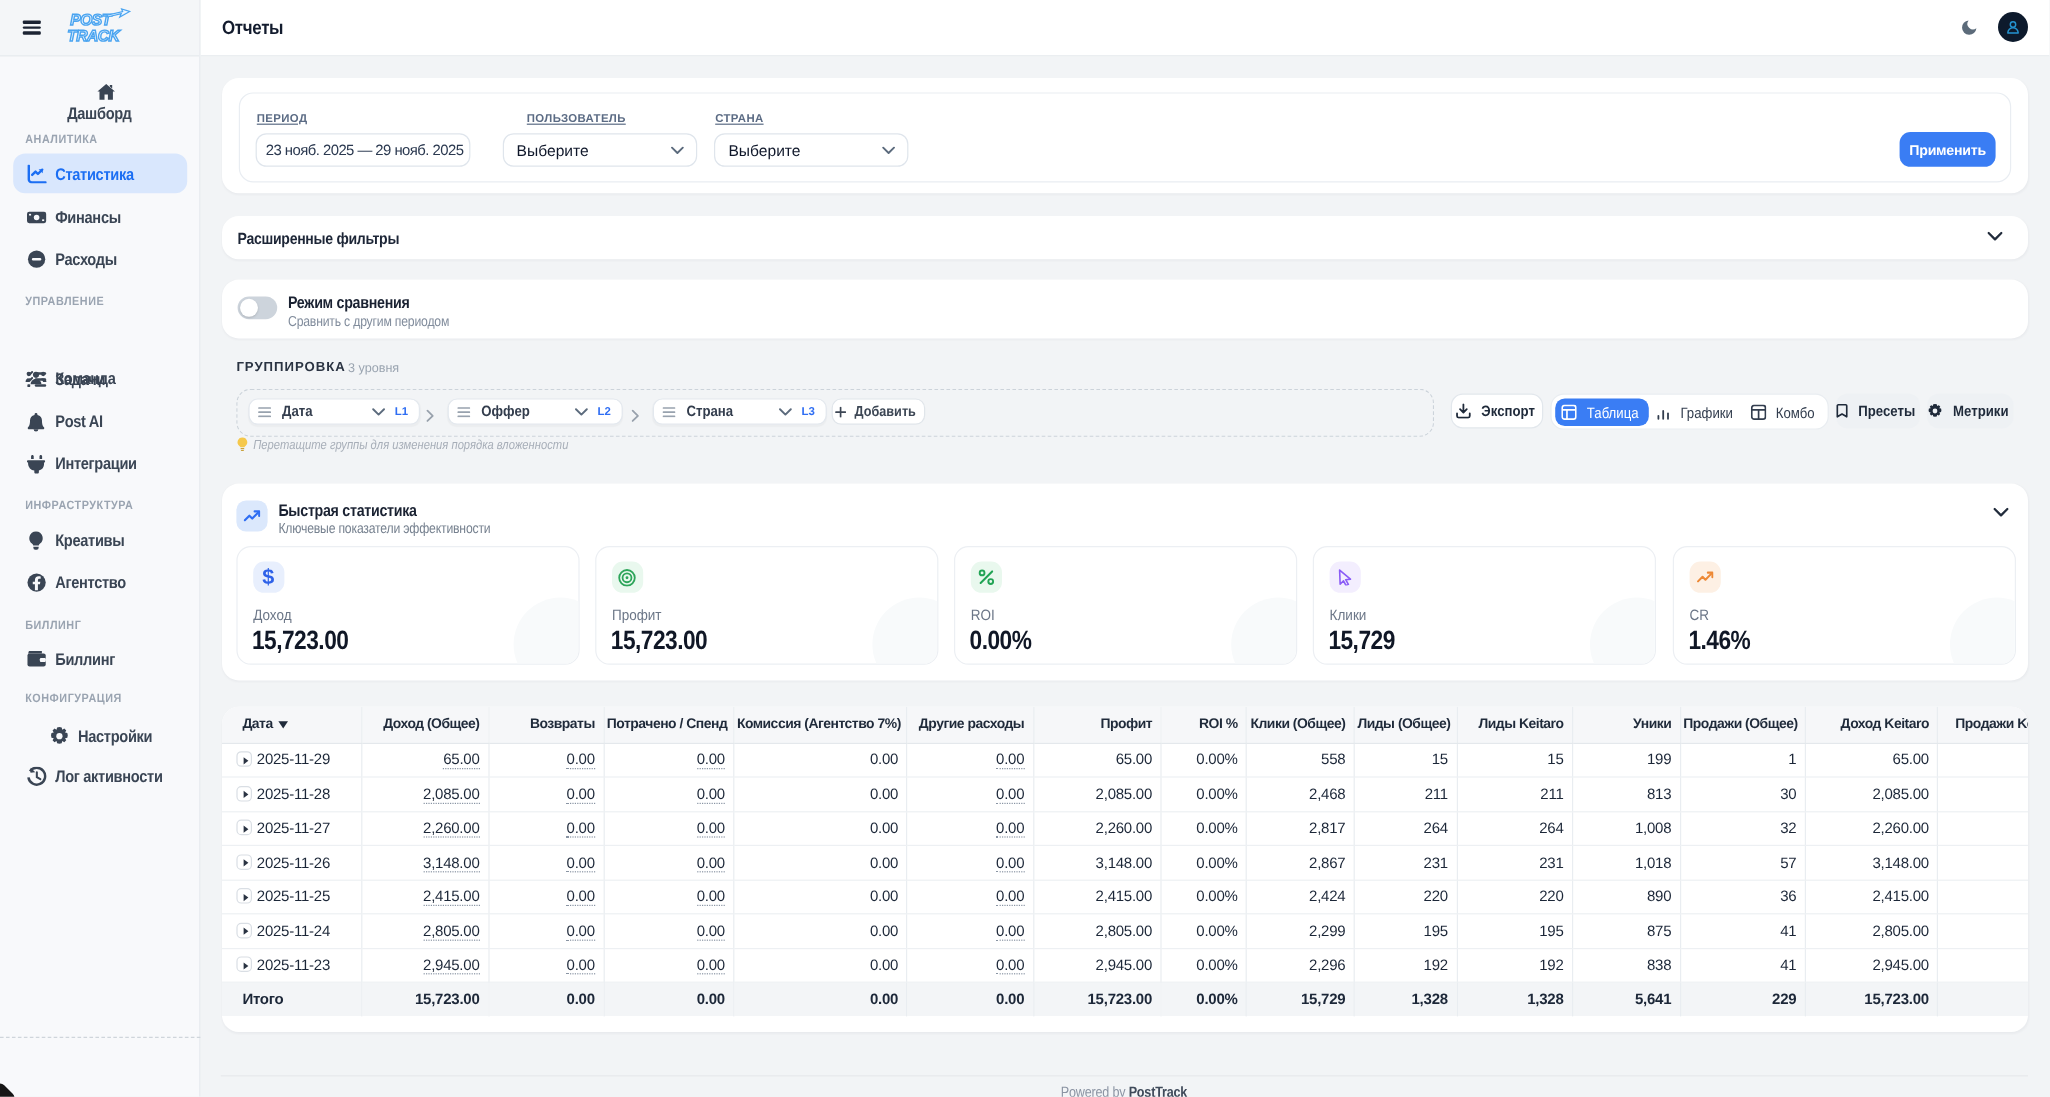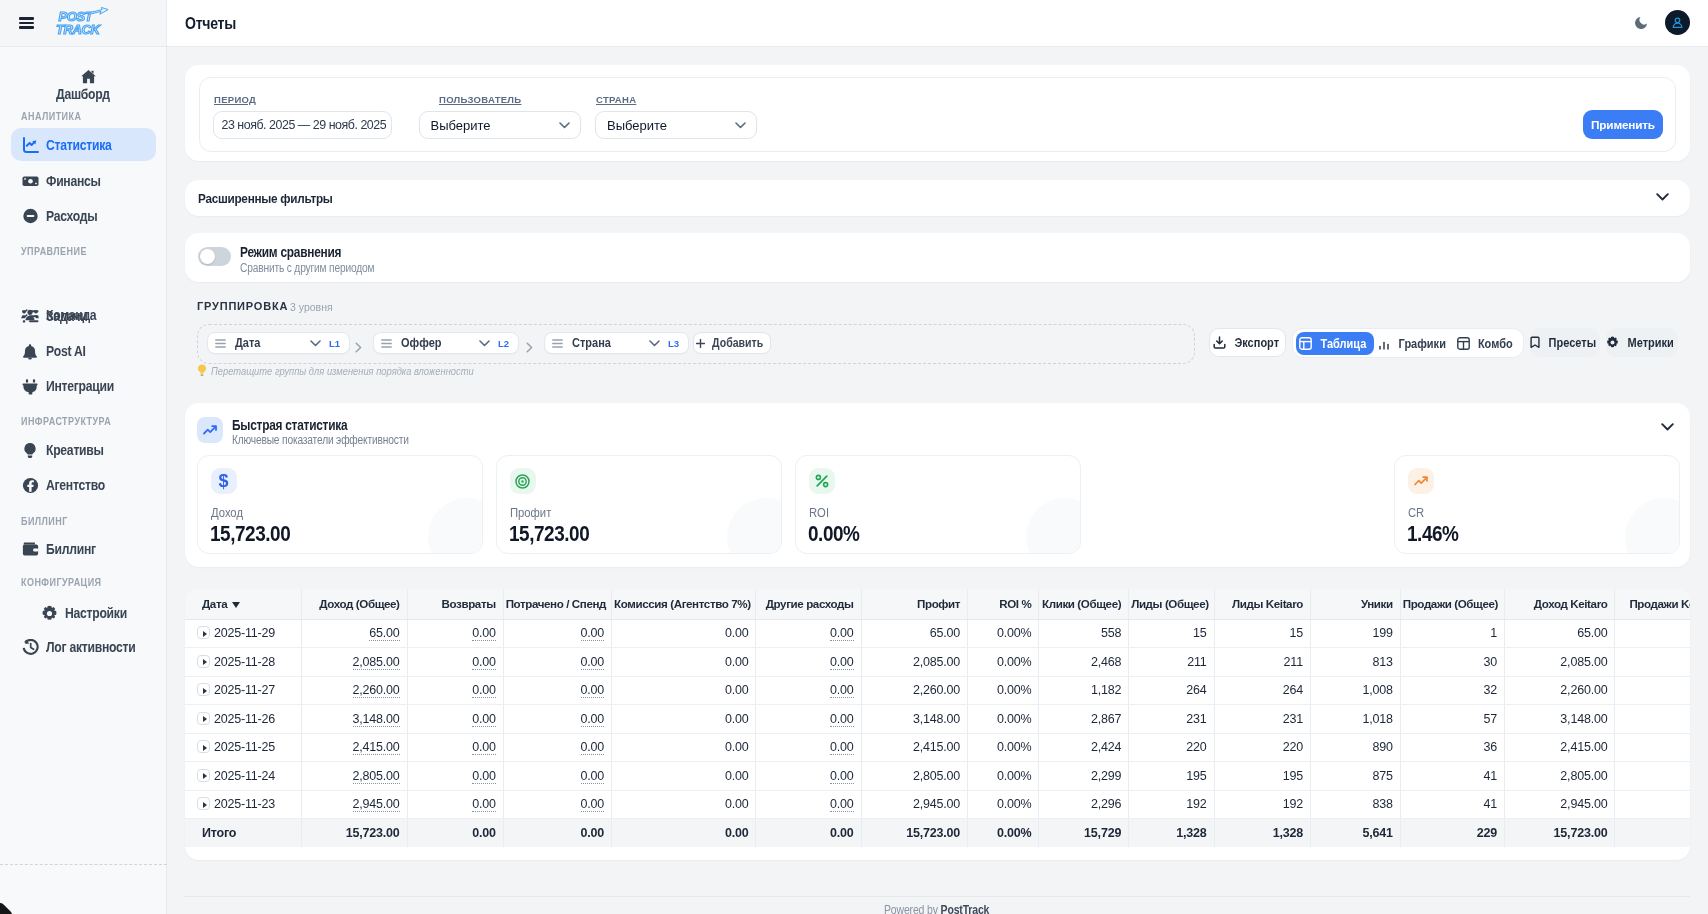--- a/index.html
+++ b/index.html
@@ -55,21 +55,21 @@
 .chip .lvl{font-size:9.5px;font-weight:700;color:#2f6ef3;margin-right:9px;letter-spacing:0px;}
 .chipsep{position:absolute;top:14px;}
 #addchip{position:absolute;top:7px;left:495px;width:78px;height:22px;background:#fff;border:1px solid #e0e5ea;border-radius:8px;display:flex;align-items:center;justify-content:center;font-size:12px;font-weight:700;color:#3c4654;}
 #addchip .bt{display:inline-block;transform:scaleX(0.88);transform-origin:30% 50%;}
 #grphint{position:absolute;left:197px;top:364px;font-size:11px;font-style:italic;color:#a7aeb8;display:flex;align-items:center;}
 #grphint .ht{display:inline-block;transform:scaleX(0.85);transform-origin:0 50%;white-space:nowrap;}
 
 .tbtn{position:absolute;top:328px;height:29px;display:flex;align-items:center;justify-content:center;font-size:12.5px;font-weight:700;color:#1f2a3a;border-radius:10px;}
 #btn-export{left:1209px;width:77px;background:#fff;border:1px solid #e2e7ec;}
 #segm{left:1292px;width:232px;height:30px;background:#fff;border:1px solid #e9edf1;border-radius:11px;}
-.seg{position:absolute;top:3px;height:23px;display:flex;align-items:center;justify-content:center;font-size:12.5px;font-weight:700;border-radius:8px;}
+.seg{position:absolute;top:3px;height:23px;display:flex;align-items:center;justify-content:center;font-size:12.5px;font-weight:400;border-radius:8px;}
 #seg1{left:3px;width:78px;background:#3a7df4;color:#fff;}
 #seg2{left:83px;width:75px;color:#323d4e;}
 #seg3{left:159px;width:69px;color:#323d4e;}
 #btn-presets{left:1530px;width:70px;background:#eef1f4;}
 #btn-metrics{left:1606px;width:72px;background:#eef1f4;}
 .tbtn svg,.seg svg{margin-right:6px;}
 .bt{display:inline-block;transform:scaleX(0.88);transform-origin:40% 50%;white-space:nowrap;}
 
 #qcard{top:403px;height:164px;}
 #qicon{position:absolute;left:12px;top:14px;width:26px;height:26px;border-radius:8px;background:#dbe8fc;display:flex;align-items:center;justify-content:center;}
@@ -457,20 +457,30 @@
     <div class="blob"></div>
     <div class="sic" style="background:#e9f8ee;">
         <svg width="14" height="14" viewBox="0 0 14 14">
           <line x1="2.2" y1="11.8" x2="11.8" y2="2.2" stroke="#22a455" stroke-width="1.7" stroke-linecap="round"></line>
           <circle cx="3.4" cy="3.4" r="2" fill="none" stroke="#22a455" stroke-width="1.6"></circle>
           <circle cx="10.6" cy="10.6" r="2" fill="none" stroke="#22a455" stroke-width="1.6"></circle>
         </svg>
       </div>
     <div class="sl">ROI</div>
     <div class="sv">0.00%</div>
+  </div>
+  <div class="stat" style="left:909.4px;">
+    <div class="blob"></div>
+    <div class="sic" style="background:#f3eefe;">
+        <svg width="13" height="14" viewBox="0 0 13 14">
+          <path d="M1.5 1.2 11.5 9.6l-4.4.5 2.5 4.3-2.1 1.1-2.4-4.4-3.1 3.2Z" fill="none" stroke="#8b5cf6" stroke-width="1.5" stroke-linejoin="round" transform="scale(0.9)"></path>
+        </svg>
+      </div>
+    <div class="sl">Клики</div>
+    <div class="sv">15,729</div>
   </div>
   <div class="stat" style="left:1208.7px;">
     <div class="blob"></div>
     <div class="sic" style="background:#fdf0e4;">
         <svg width="14" height="14" viewBox="0 0 14 14">
           <path d="M1 10.5l3.8-3.8 2.4 2.4L12.6 3.6" fill="none" stroke="#ed8936" stroke-width="1.7" stroke-linecap="round" stroke-linejoin="round"></path>
           <path d="M9.2 3.2h3.8V7" fill="none" stroke="#ed8936" stroke-width="1.7" stroke-linecap="round" stroke-linejoin="round"></path>
         </svg>
       </div>
     <div class="sl">CR</div>
@@ -552,21 +562,21 @@
         </tr>
 <tr>
 <td><span class="exp"></span>2025-11-27</td>
 <td><span class="du">2,260.00</span></td>
 <td><span class="du">0.00</span></td>
 <td><span class="du">0.00</span></td>
 <td>0.00</td>
 <td><span class="du">0.00</span></td>
 <td>2,260.00</td>
 <td>0.00%</td>
-<td>1,182</td>
+<td>2,817</td>
 <td>264</td>
 <td>264</td>
 <td>1,008</td>
 <td>32</td>
 <td>2,260.00</td>
 <td></td>
         </tr>
 <tr>
 <td><span class="exp"></span>2025-11-26</td>
 <td><span class="du">3,148.00</span></td>

